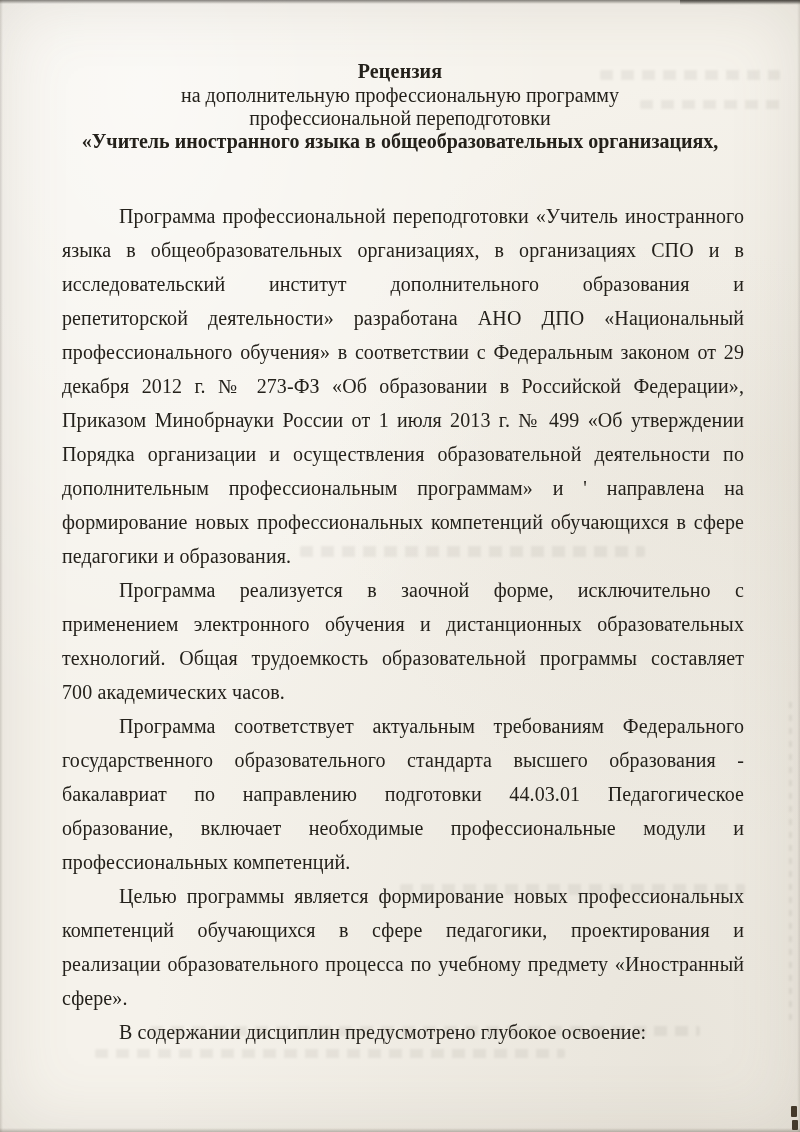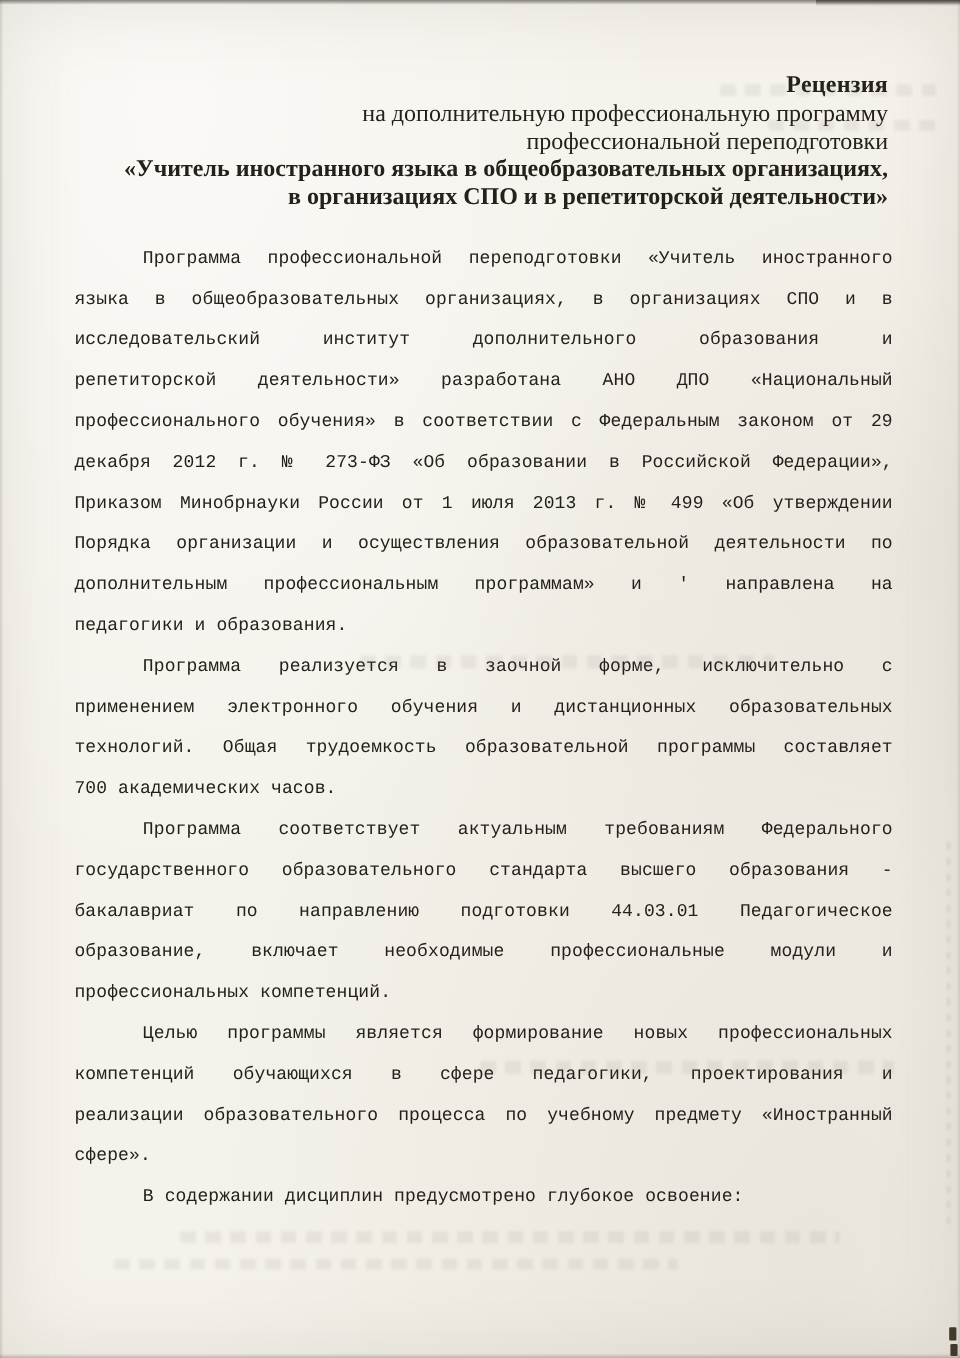--- a/index.html
+++ b/index.html
@@ -61,37 +61,36 @@
     position: absolute;
     background: #43392a;
     filter: blur(0.6px);
     border-radius: 1px;
   }
 
   
   .title-block {
     position: absolute;
     top: 60px; left: 60px; width: 680px;
-    text-align: right;
+    text-align: center;
     line-height: 23px;
     font-size: 20px;
   }
   .title-block .heading {
     font-weight: bold;
     height: 24px;
     letter-spacing: 0.2px;
   }
   .title-block .bold { font-weight: bold; }
 
   
   .body-text {
     position: absolute;
     top: 199px; left: 62px; width: 682px;
-    font-size: 15px;
-    font-family: Liberation Mono, monospace;
+    font-size: 20px;
   }
   .line {
     height: 34px;
     line-height: 34px;
     text-align: justify;
     text-align-last: justify;
     letter-spacing: 0.1px;
   }
   .line.last { text-align: center; text-align-last: left; }
   .line.first { text-indent: 57px; }
@@ -105,33 +104,33 @@
   <div class="edge-top-right"></div>
   <div class="edge-bottom"></div>
   <div class="edge-left"></div>
   <div class="edge-right"></div>
 
   <div class="title-block">
     <div class="heading">Рецензия</div>
     <div>на дополнительную профессиональную программу</div>
     <div>профессиональной переподготовки</div>
     <div class="bold">«Учитель иностранного языка в общеобразовательных организациях,</div>
-    <div class="bold">в организациях СПО и в репетиторской деятельности»</div>
   </div>
 
   <div class="body-text" id="body-text">
       <div class="line first">Программа профессиональной переподготовки «Учитель иностранного</div>
       <div class="line">языка в общеобразовательных организациях, в организациях СПО и в</div>
       <div class="line">исследовательский институт дополнительного образования и</div>
       <div class="line">репетиторской деятельности» разработана АНО ДПО «Национальный</div>
       <div class="line">профессионального обучения» в соответствии с Федеральным законом от 29</div>
       <div class="line">декабря 2012 г. № 273-ФЗ «Об образовании в Российской Федерации»,</div>
       <div class="line">Приказом Минобрнауки России от 1 июля 2013 г. № 499 «Об утверждении</div>
       <div class="line">Порядка организации и осуществления образовательной деятельности по</div>
       <div class="line">дополнительным профессиональным программам» и ' направлена на</div>
+      <div class="line">формирование новых профессиональных компетенций обучающихся в сфере</div>
       <div class="line last">педагогики и образования.</div>
       <div class="line first">Программа реализуется в заочной форме, исключительно с</div>
       <div class="line">применением электронного обучения и дистанционных образовательных</div>
       <div class="line">технологий. Общая трудоемкость образовательной программы составляет</div>
       <div class="line last">700 академических часов.</div>
       <div class="line first">Программа соответствует актуальным требованиям Федерального</div>
       <div class="line">государственного образовательного стандарта высшего образования -</div>
       <div class="line">бакалавриат по направлению подготовки 44.03.01 Педагогическое</div>
       <div class="line">образование, включает необходимые профессиональные модули и</div>
       <div class="line last">профессиональных компетенций.</div>

